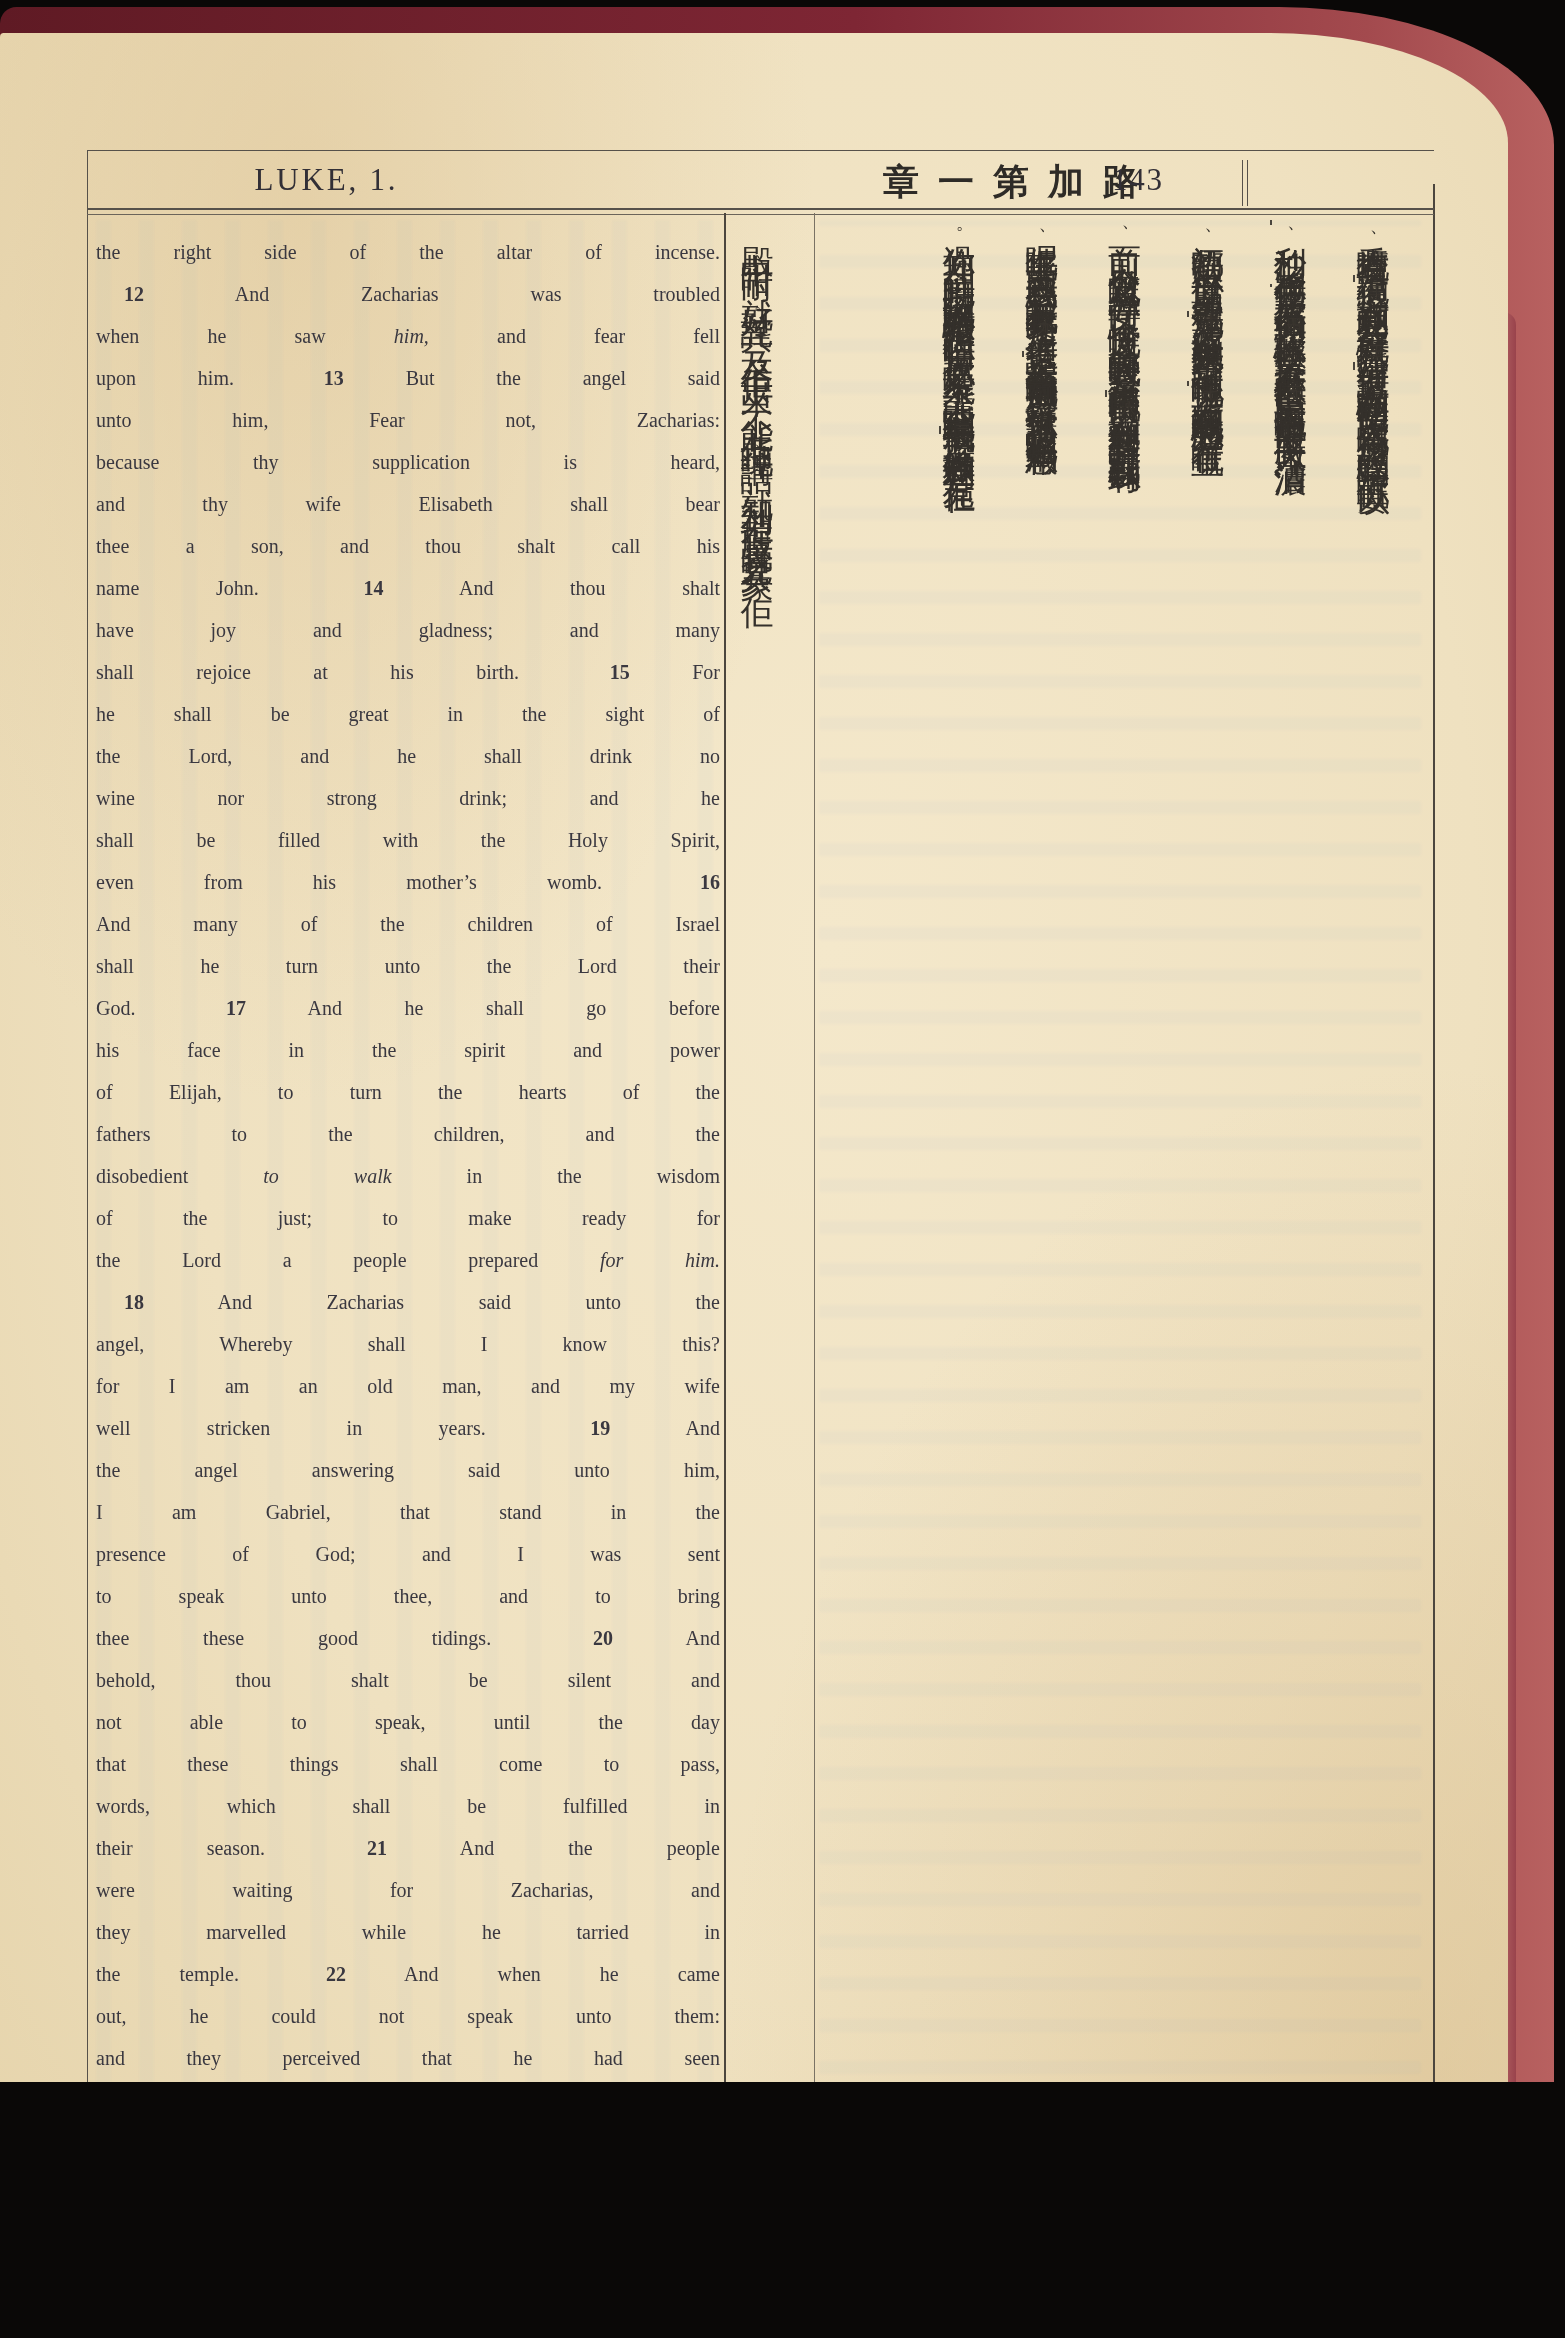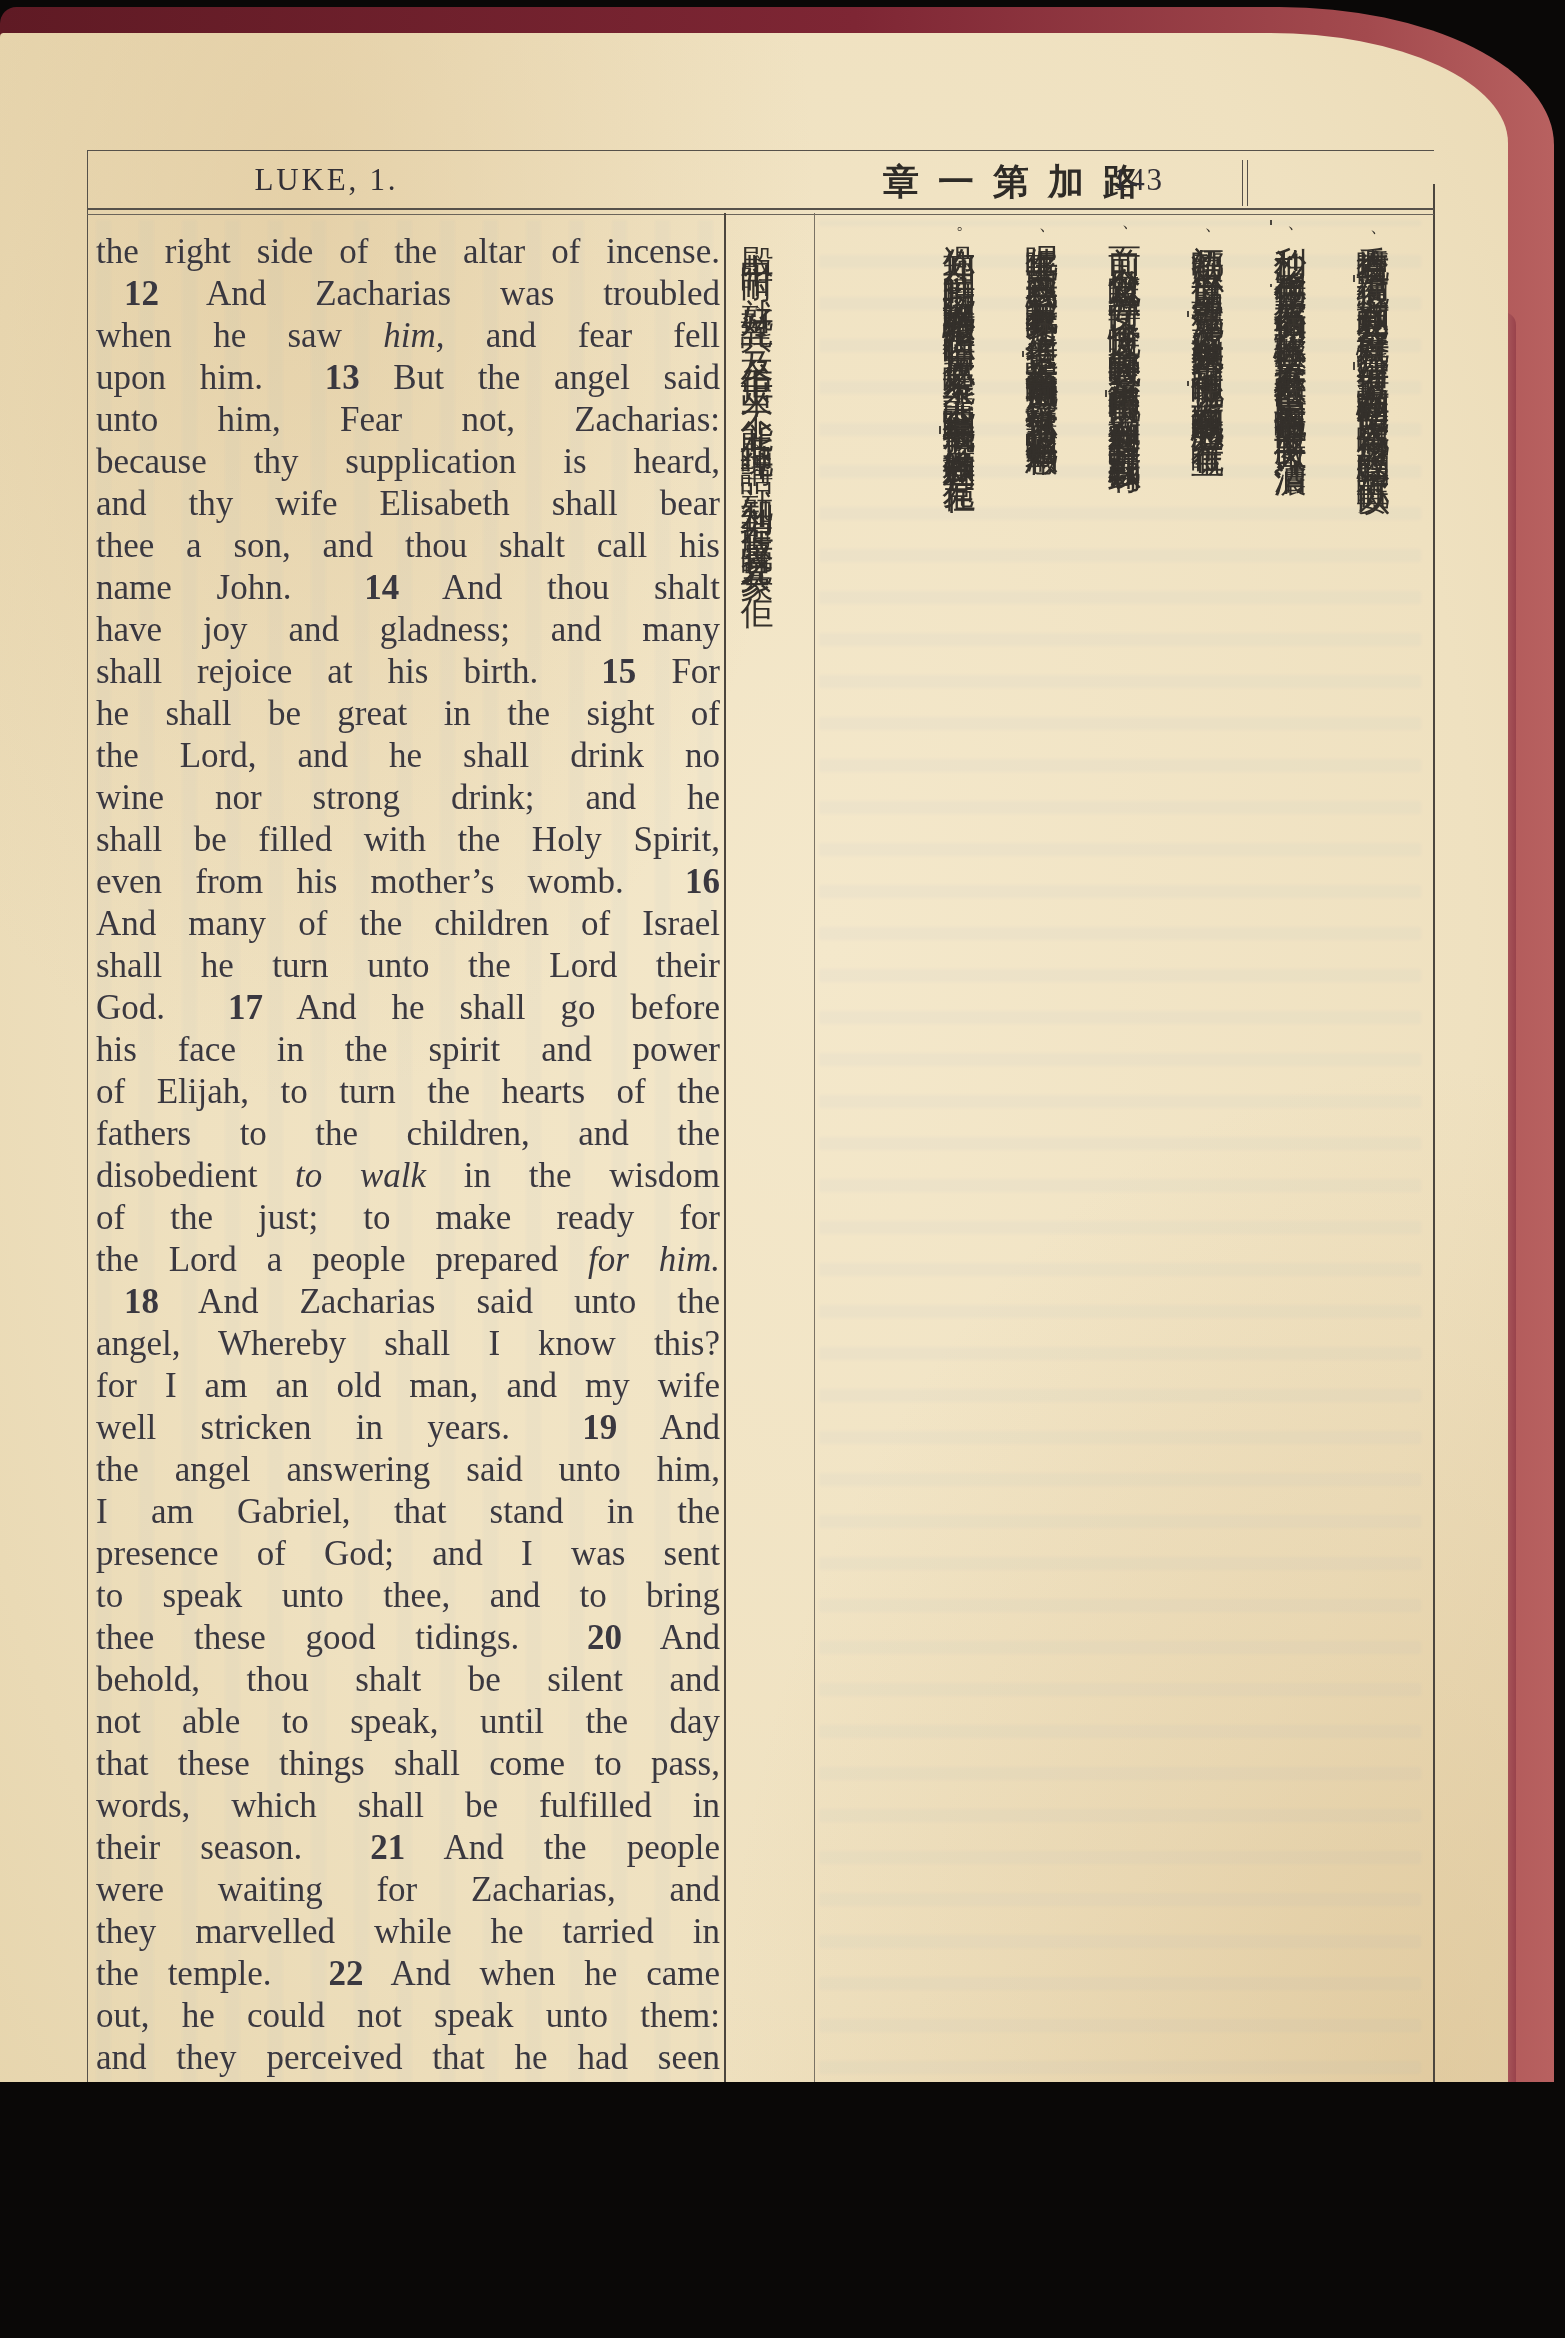--- a/index.html
+++ b/index.html
@@ -38,21 +38,21 @@
   .hdr-divider{position:absolute;left:1242px;top:160px;width:3.7px;height:46px;
                border-left:1.8px solid #56514a;border-right:1.4px solid #56514a;}
   
   .hdr-left{position:absolute;left:189px;top:162px;width:275px;text-align:center;
             font-size:31px;letter-spacing:2.8px;color:#322f36;}
   .hdr-right{position:absolute;left:883px;top:158px;font-size:36px;letter-spacing:19px;
              color:#2e2b27;font-weight:600;white-space:nowrap;}
   .hdr-page-num{position:absolute;left:1112px;top:162px;font-size:31px;color:#322f36;letter-spacing:1.8px;}
   
   .english{position:absolute;left:96px;top:231px;width:624px;}
-  .eline{font-size:35px;line-height:42px;height:42px;color:#3a3840;
+  .eline{font-size:20px;line-height:42px;height:42px;color:#3a3840;
          text-align:justify;text-align-last:justify;white-space:normal;}
   .eline .vnum{font-weight:700;margin-left:28px;}
   .eline .ital{font-style:italic;}
   
   .cn-main{position:absolute;left:939px;top:220px;width:454px;height:1939px;
            display:flex;flex-direction:row-reverse;justify-content:space-between;}
   .cn-col{writing-mode:vertical-rl;text-orientation:upright;width:40px;height:1939px;
           overflow:hidden;font-size:33px;letter-spacing:1.8px;color:#34302b;line-height:40px;}
   .cn-narrow{position:absolute;left:735px;top:220px;width:44px;height:1368px;
           writing-mode:vertical-rl;text-orientation:upright;overflow:hidden;

